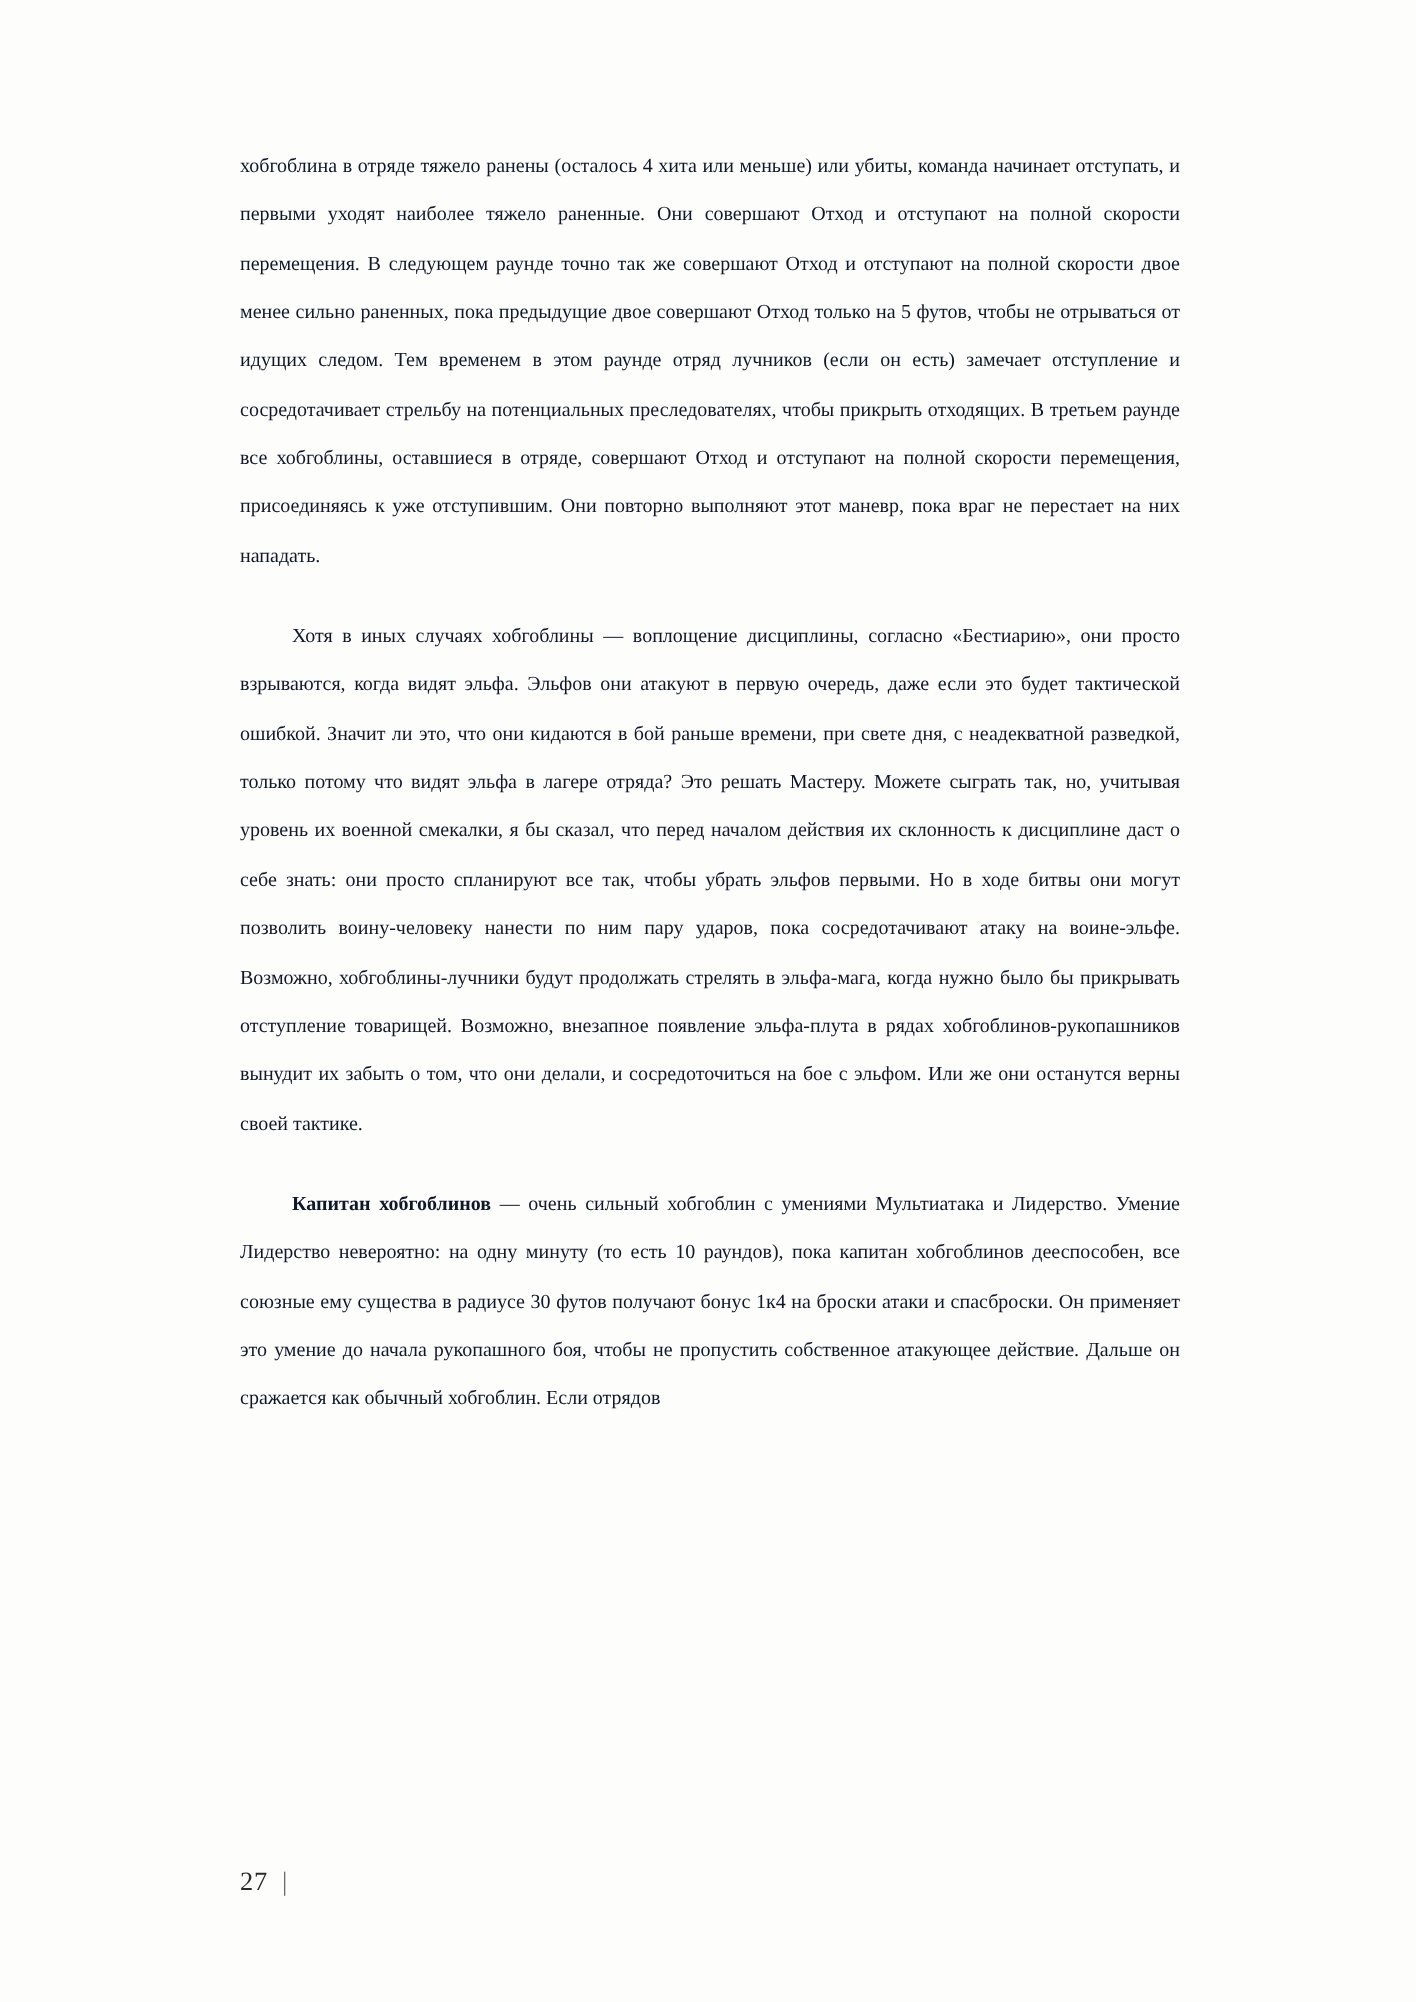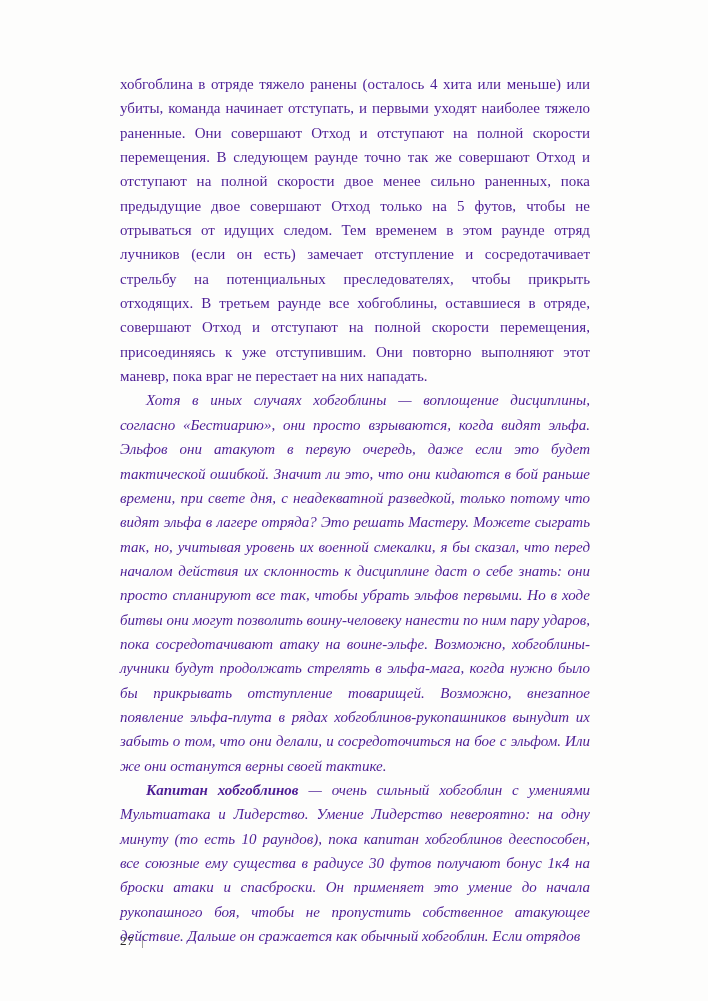--- a/index.html
+++ b/index.html
@@ -19,33 +19,32 @@
     overflow: hidden;
   }
   .text-column {
     position: absolute;
     left: 120px;
     top: 72px;
     width: 470px;
   }
   .para {
     margin: 0;
-    font-size: 15px;
+    font-size: 10px;
     line-height: 24.35px;
     text-align: justify;
     text-justify: inter-word;
-    color: #4c1d95;
+    color: #0f172a;
     hyphens: manual;
   }
   .para.indent {
     text-indent: 26px;
   }
   .para + .para {
-    margin-top: 0;
-    font-style: italic;
+    margin-top: 16px;
   }
   .lead-term {
     font-weight: bold;
   }
   .footer {
     position: absolute;
     left: 120px;
     bottom: 52px;
     font-size: 13.2px;
     color: #2a2a2a;

